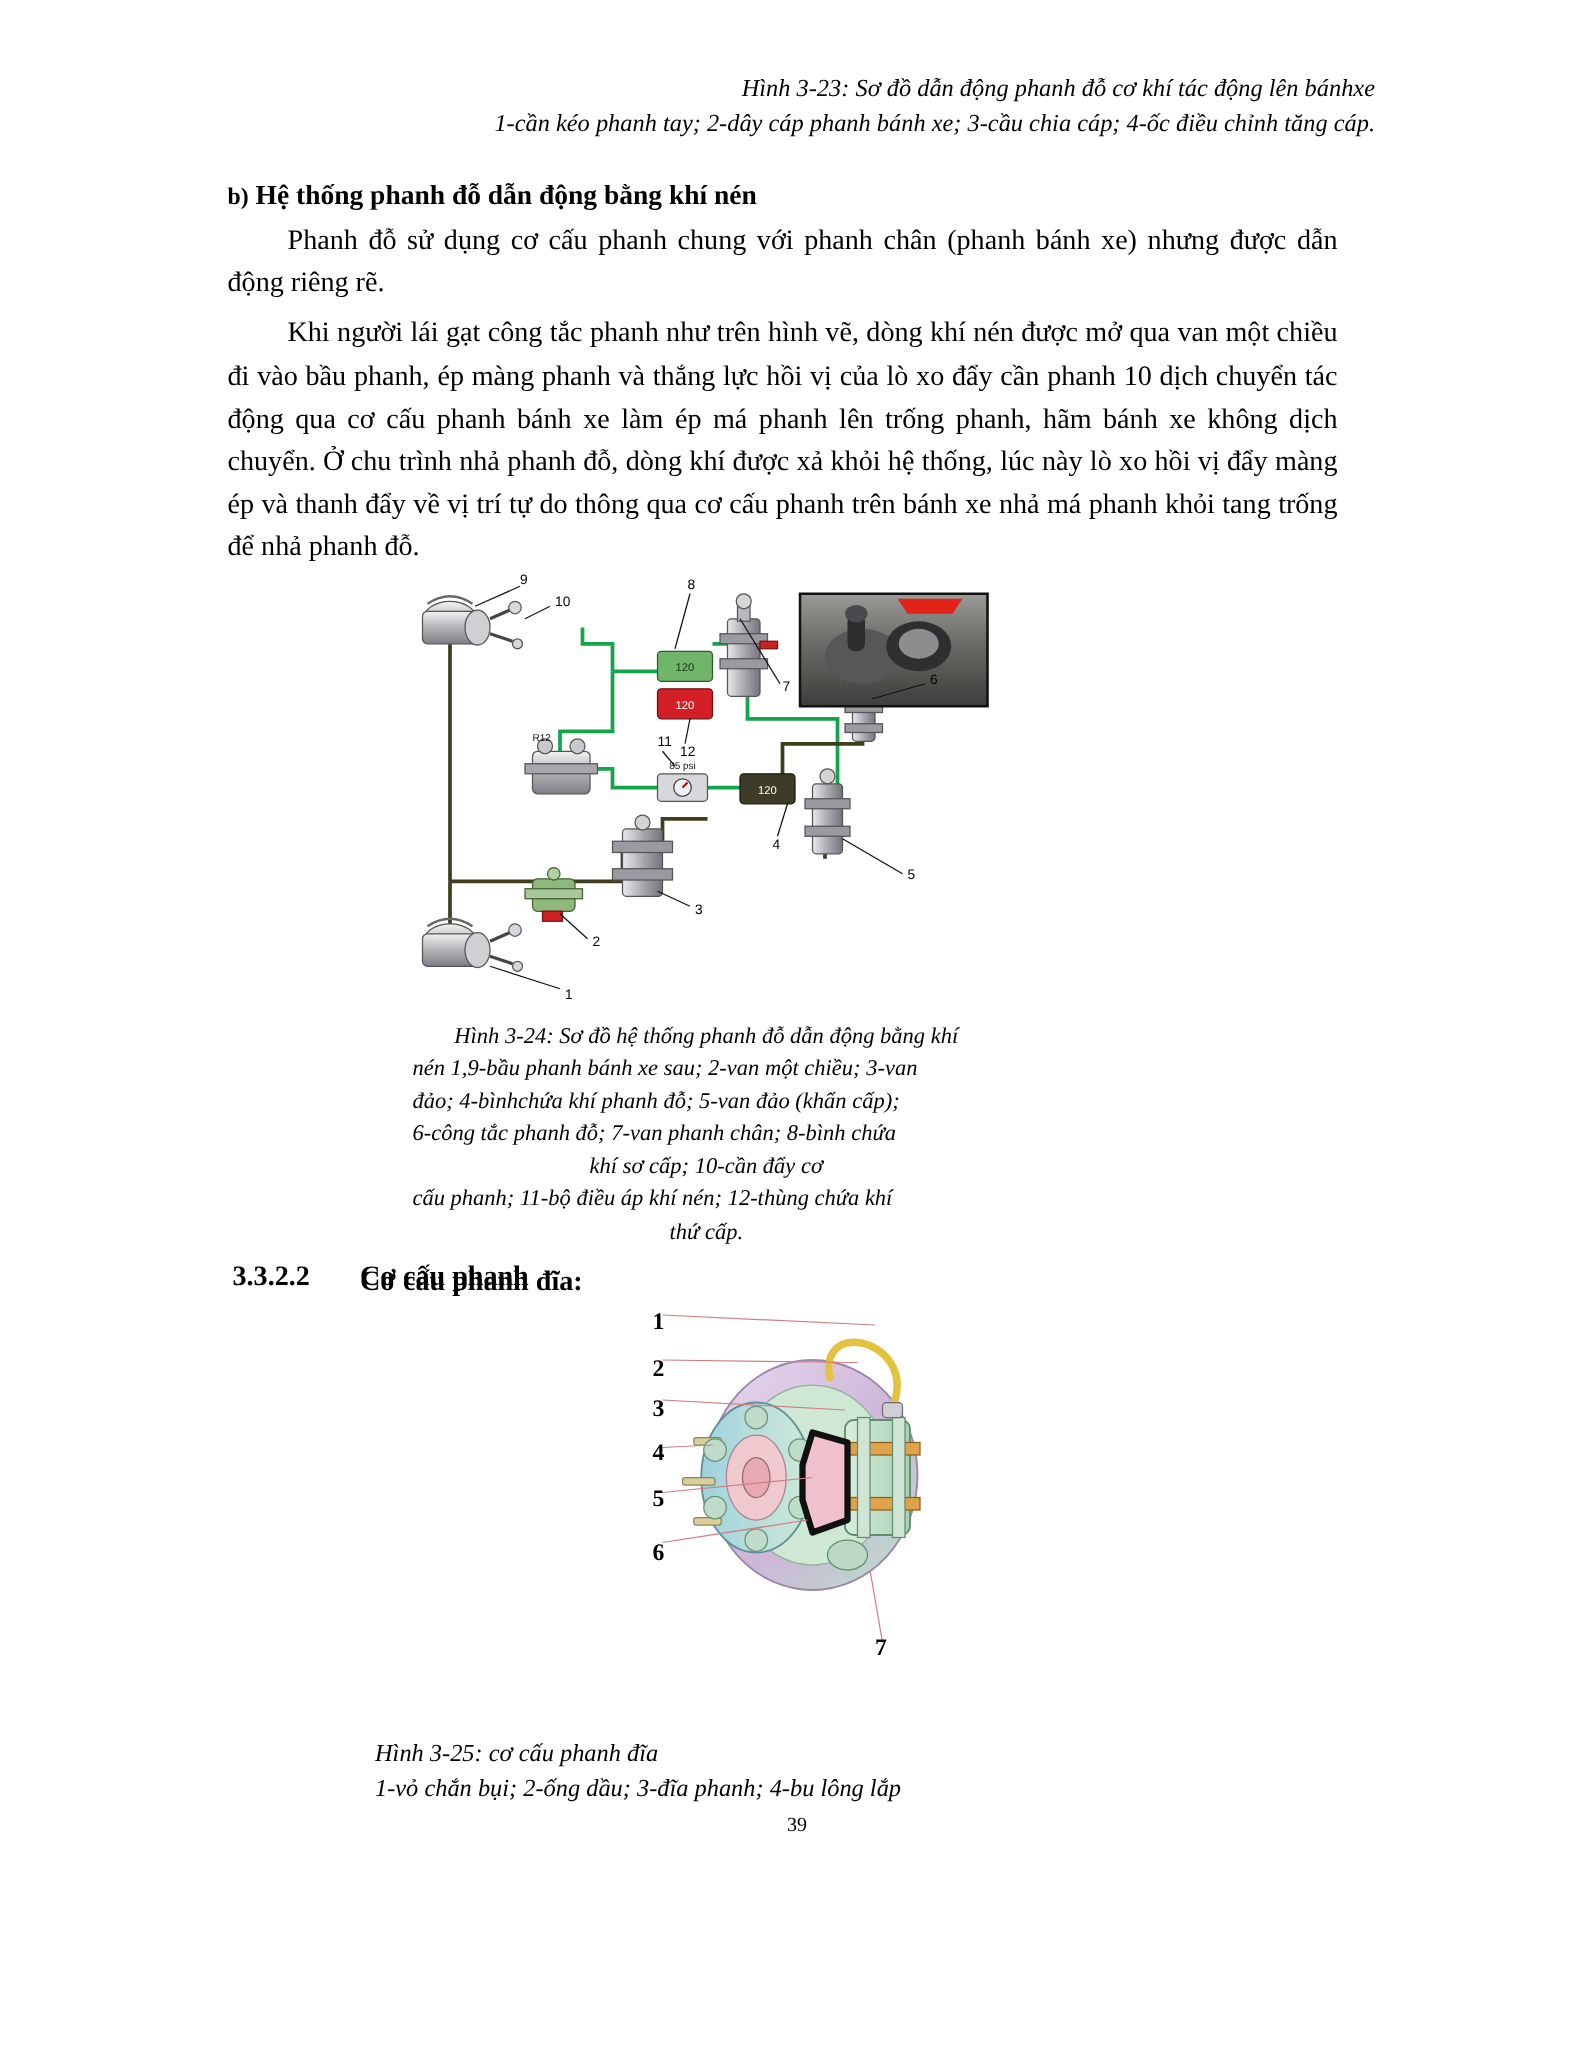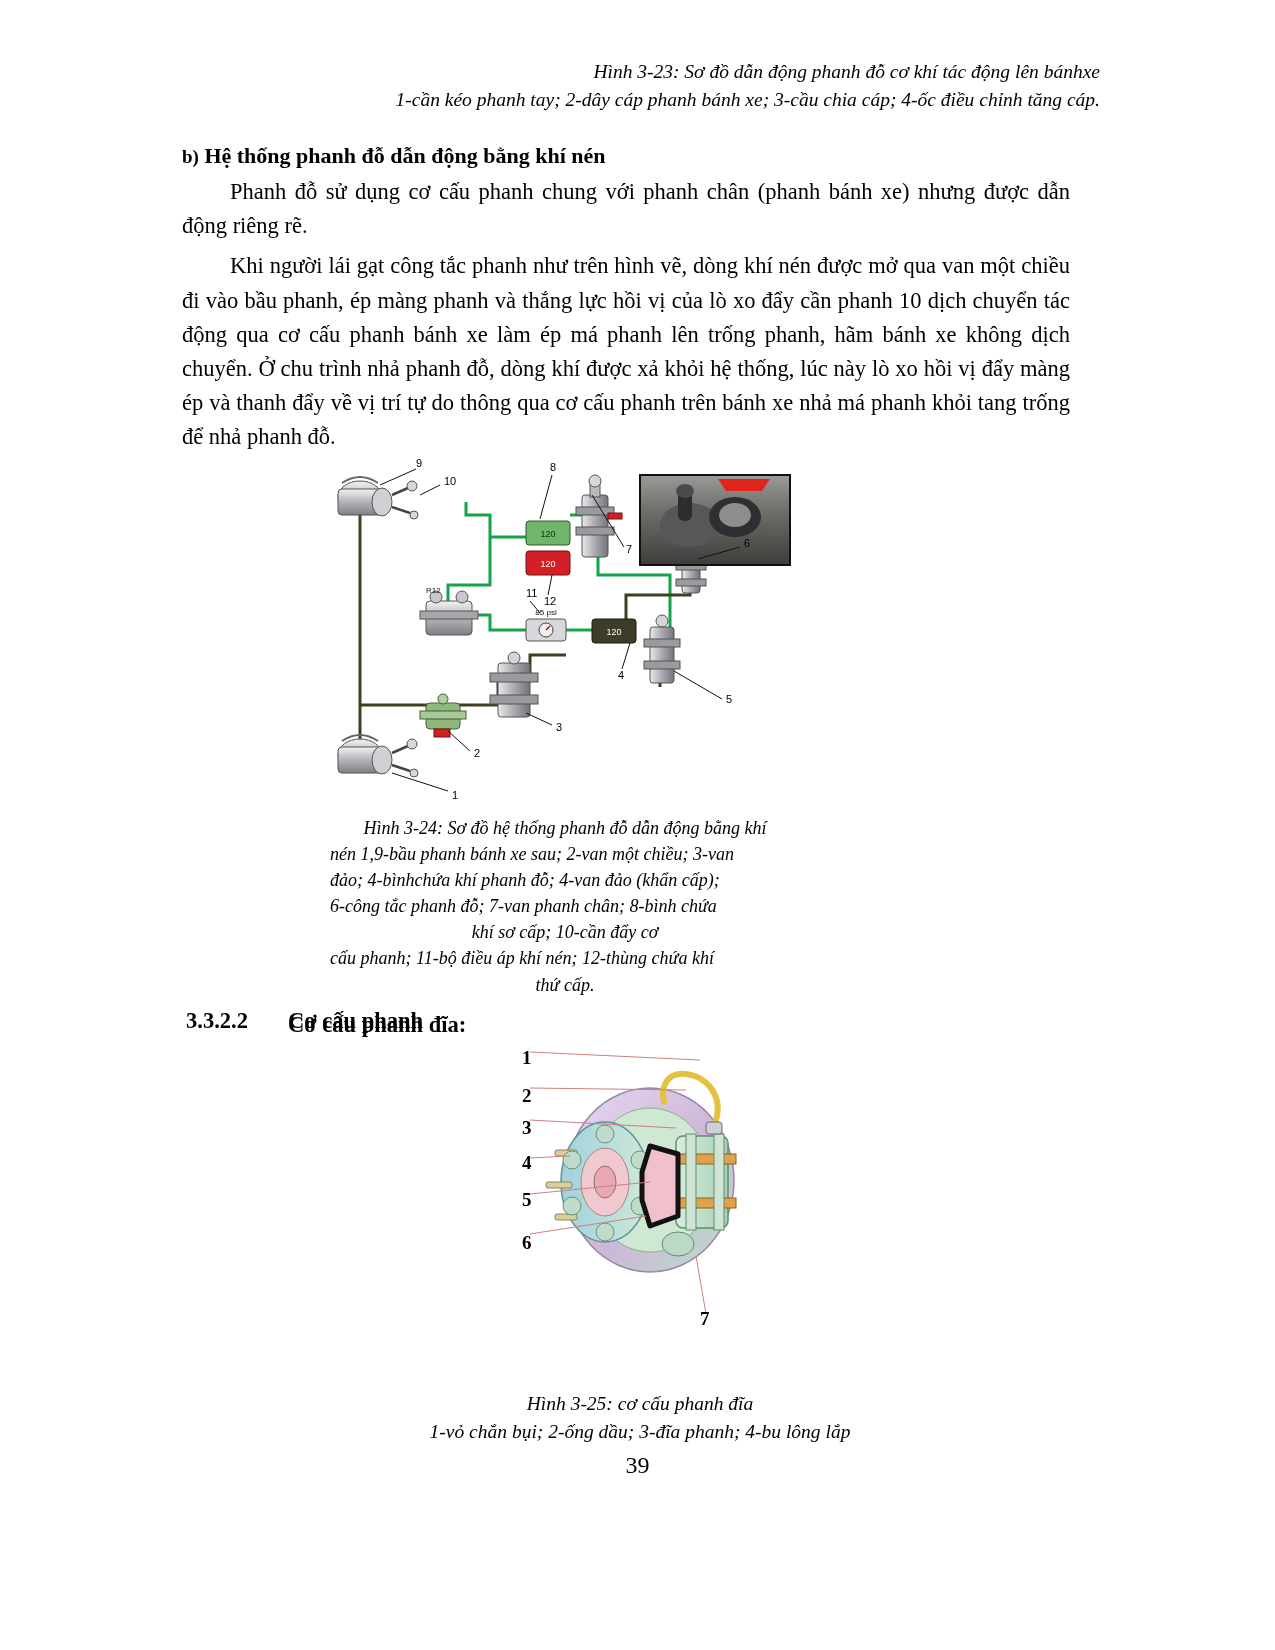--- a/index.html
+++ b/index.html
@@ -115,32 +115,32 @@
   .lbl {
     position: absolute;
     font-weight: bold;
     font-size: 19px;
   }
   .fig25-caption {
     position: absolute;
     left: 300px;
     top: 1390px;
     width: 680px;
-    text-align: center;
+    text-align: left;
     font-style: italic;
     font-size: 19.5px;
     line-height: 1.45;
   }
   .page-number {
     position: absolute;
     left: 0;
     top: 1452px;
     width: 1275px;
     text-align: center;
-    font-size: 24px;
+    font-size: 16px;
   }
 </style>
 </head>
 <body>
 
 <div class="page">
 
   <div class="fig23-caption">
     <div>Hình 3-23: Sơ đồ dẫn động phanh đỗ cơ khí tác động lên bánhxe</div>
     <div>1-cần kéo phanh tay; 2-dây cáp phanh bánh xe; 3-cầu chia cáp; 4-ốc điều chỉnh tăng cáp.</div>
@@ -325,21 +325,21 @@
         <text x="226" y="276">3</text>
         <text x="144" y="302">2</text>
         <text x="122" y="344">1</text>
       </g>
     </svg>
   </div>
 
   <div class="fig24-caption">
     <span class="ln">Hình 3-24: Sơ đồ hệ thống phanh đỗ dẫn động bằng khí</span>
     <span class="ln left">nén 1,9-bầu phanh bánh xe sau; 2-van một chiều; 3-van</span>
-    <span class="ln left">đảo; 4-bìnhchứa khí phanh đỗ; 4-van đảo (khẩn cấp);</span>
+    <span class="ln left">đảo; 4-bìnhchứa khí phanh đỗ; 5-van đảo (khẩn cấp);</span>
     <span class="ln left">6-công tắc phanh đỗ; 7-van phanh chân; 8-bình chứa</span>
     <span class="ln">khí sơ cấp; 10-cần đẩy cơ</span>
     <span class="ln left">cấu phanh; 11-bộ điều áp khí nén; 12-thùng chứa khí</span>
     <span class="ln">thứ cấp.</span>
   </div>
 
   <div class="sec-num">3.3.2.2</div>
   <div class="sec-title">Cơ cấu phanh</div>
   <div class="sec-sub">Cơ cấu phanh đĩa:</div>
 

